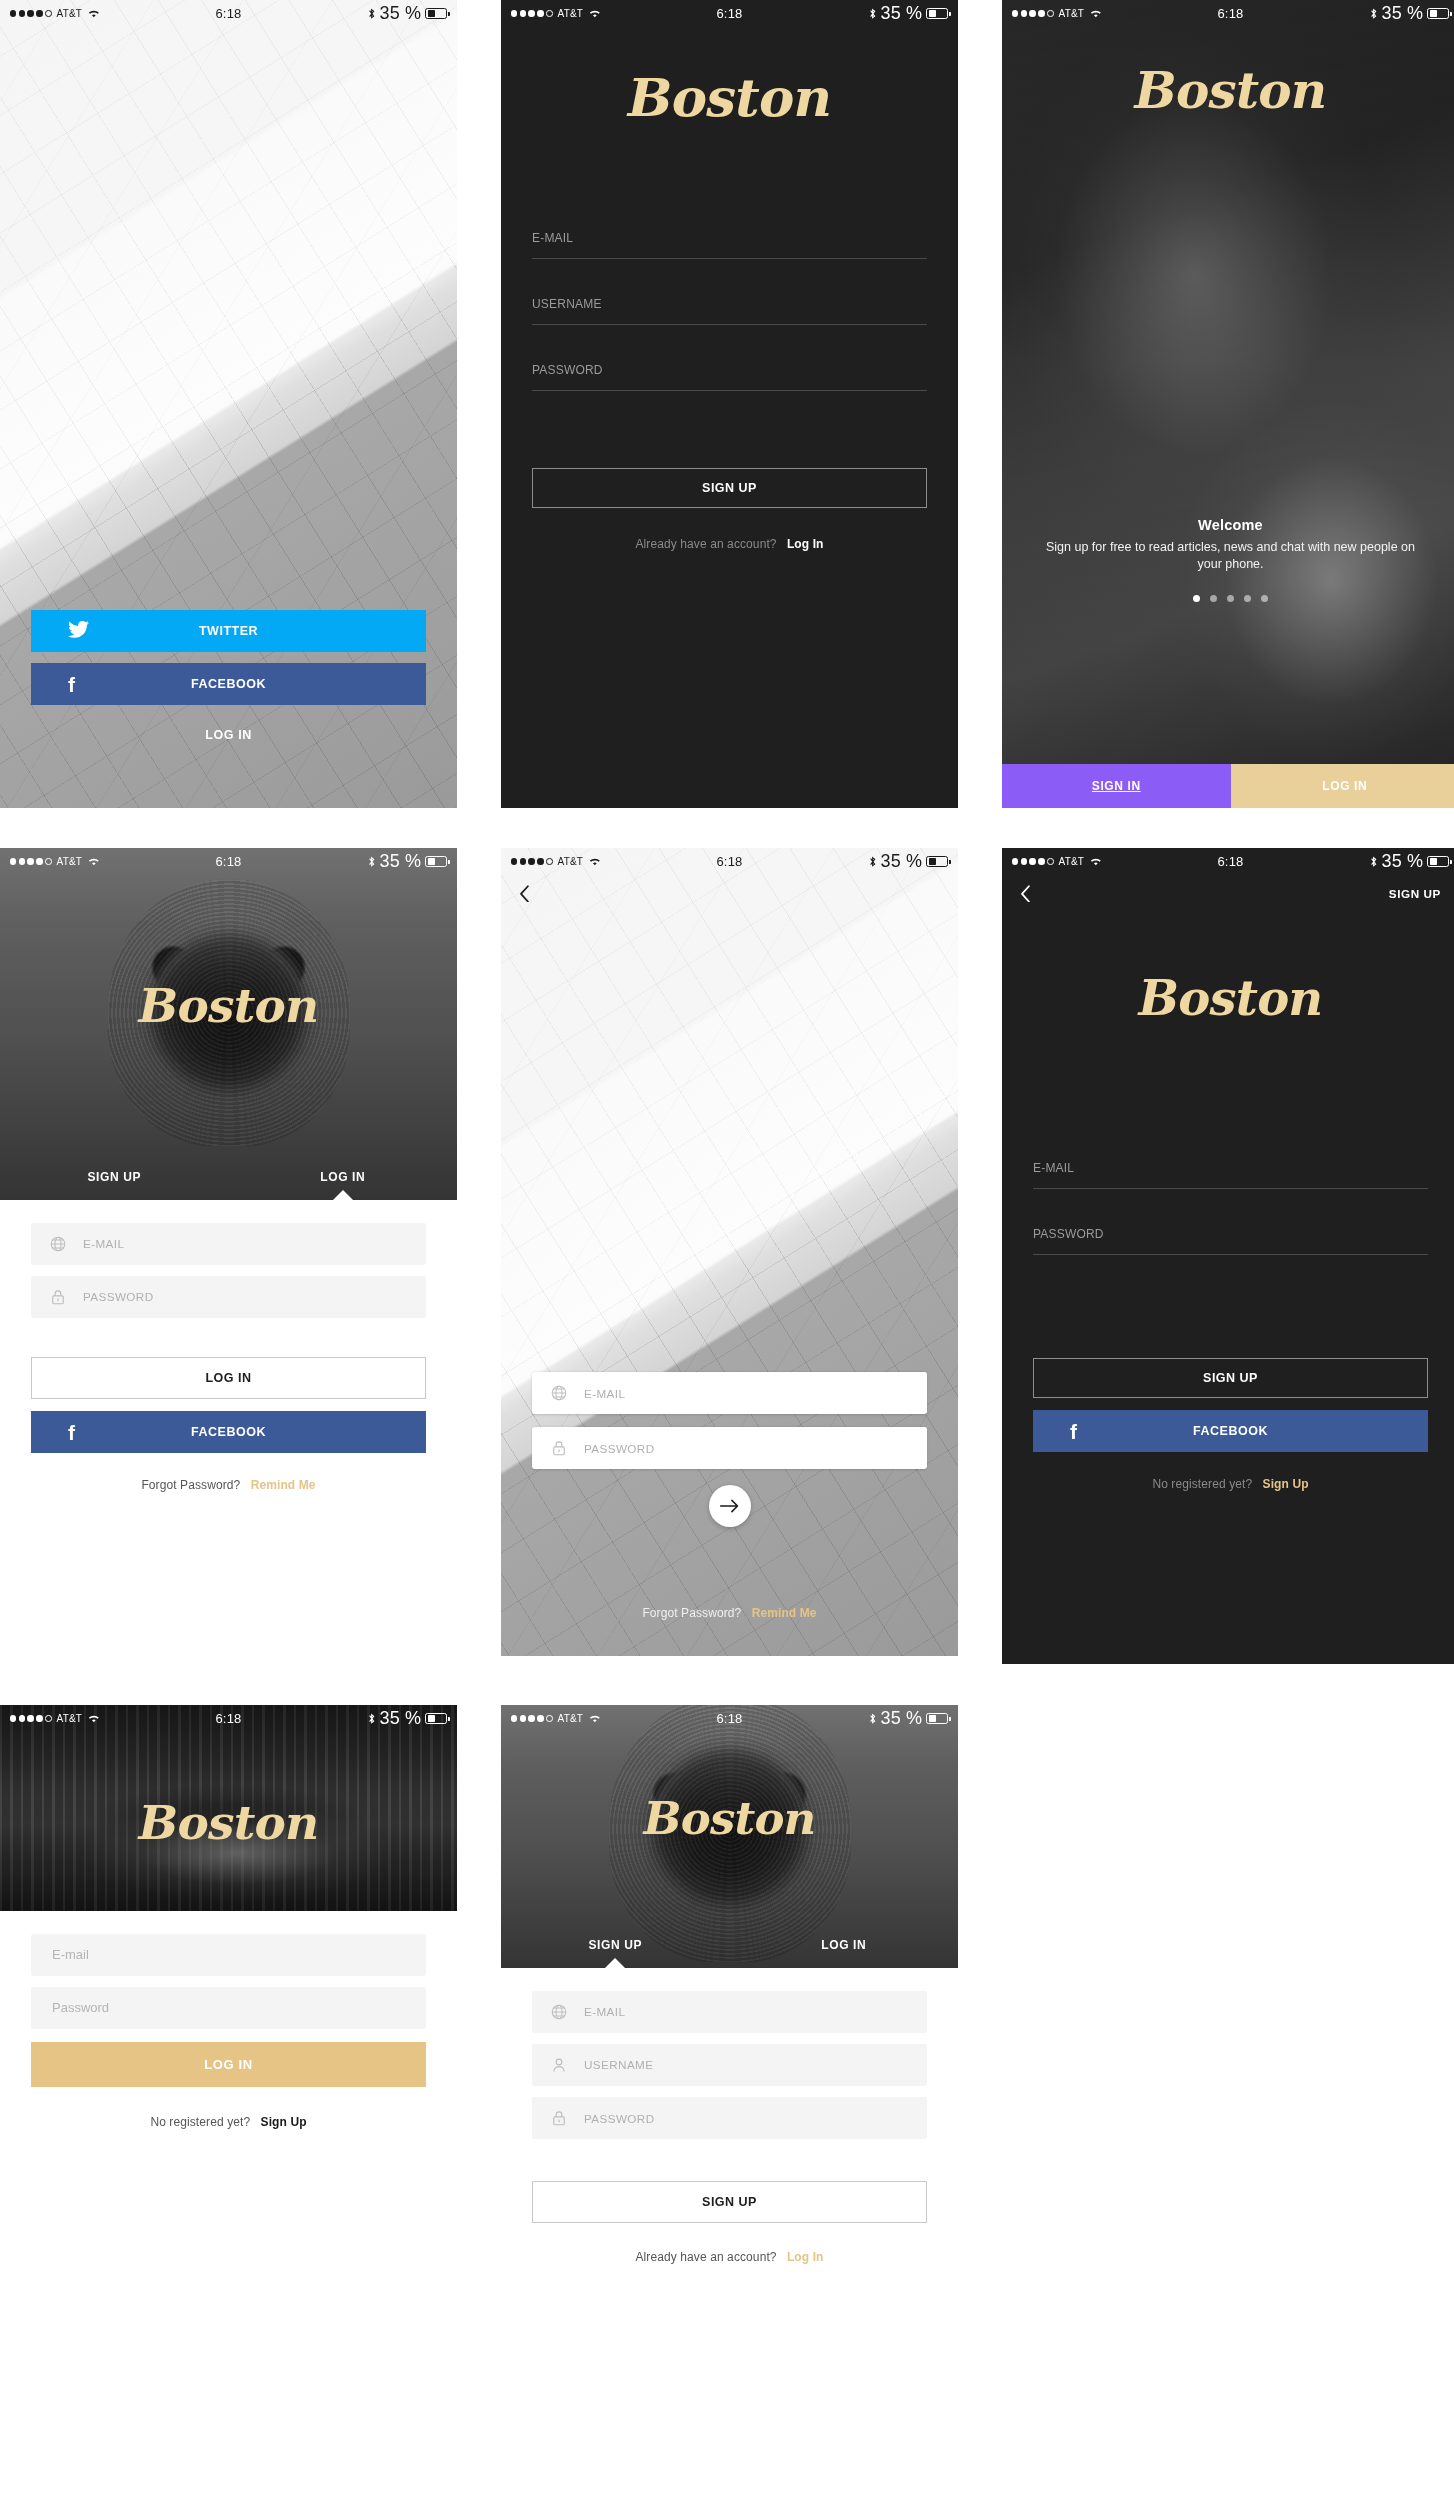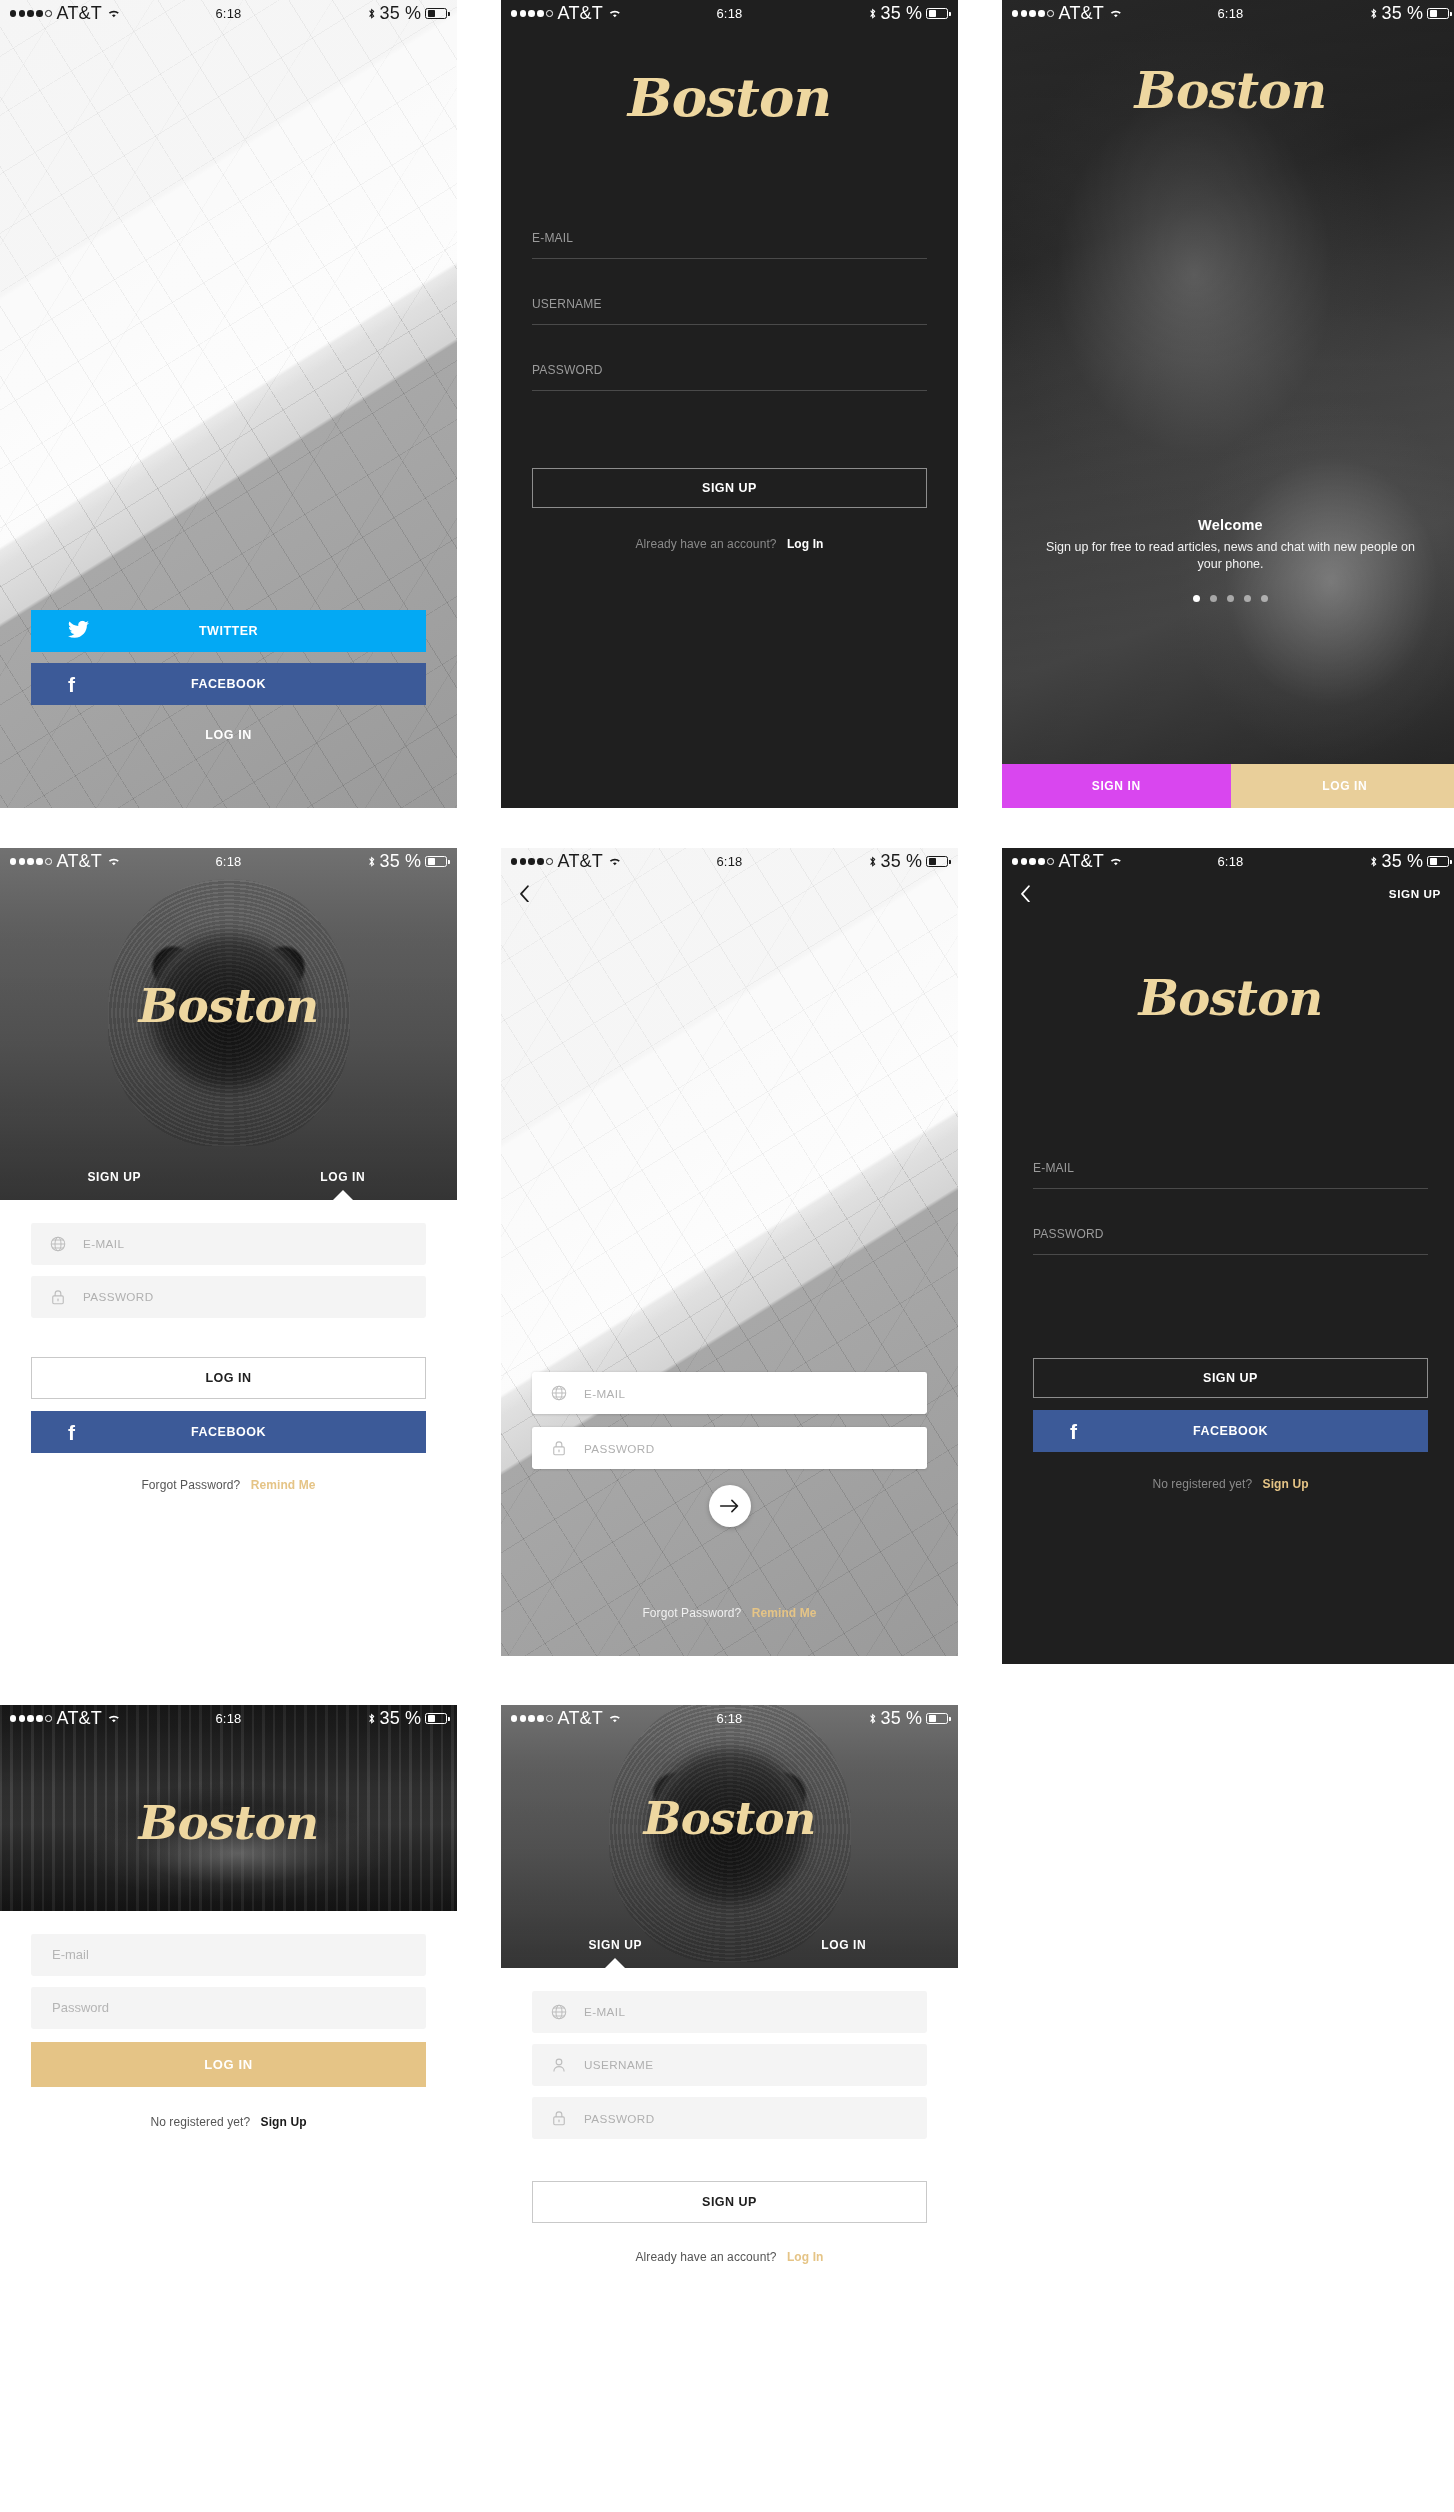--- a/index.html
+++ b/index.html
@@ -41,21 +41,21 @@
     letter-spacing: 0.2px;
     z-index: 30;
   }
   .sb-left { display: flex; align-items: center; gap: 4.8px; }
   .sb-dots { display: flex; gap: 2.4px; align-items: center; }
   .sb-dots i {
     display: block; width: 6.5px; height: 6.5px; border-radius: 50%;
     background: currentColor;
   }
   .sb-dots i.hollow { background: transparent; border: 1.1px solid currentColor; width: 6.5px; height: 6.5px; }
-  .sb-carrier { font-size: 18px; }
+  .sb-carrier { font-size: 10px; }
   .sb-wifi { width: 13.7px; height: 10.5px; position: relative; display:inline-block; }
   .sb-wifi svg { display:block; }
   .sb-time {
     position: absolute; left: 0; right: 0; text-align: center;
     font-size: 13px; font-weight: 400; pointer-events: none;
   }
   .sb-right { margin-left: auto; display: flex; align-items: center; gap: 4px; font-size: 18px; }
   .sb-batt {
     width: 22px; height: 10.5px; border: 1.1px solid currentColor; border-radius: 2.4px;
     position: relative; display: inline-block;
@@ -265,21 +265,21 @@
   }
   .dots i.on { background: #ffffff; }
   .splitbar {
     position: absolute; left: 0; right: 0; bottom: 0; height: 44px;
     display: flex; z-index: 12;
   }
   .splitbar .s {
     flex: 1; display: flex; align-items: center; justify-content: center;
     font-size: 12px; font-weight: 700; letter-spacing: 0.6px; cursor: pointer;
   }
-  .splitbar .s.dark { background: #d946ef; color: #fff; }
+  .splitbar .s.dark { background: #8b5cf6; color: #fff; text-decoration: underline; }
   .splitbar .s.gold { background: #e9cf9a; color: #fff; }
 
   
   .navbar {
     position: relative; z-index: 20; height: 37px;
     display: flex; align-items: center; justify-content: space-between;
     padding: 0 18px;
   }
   .chev {
     width: 10.5px; height: 18px; cursor: pointer;

